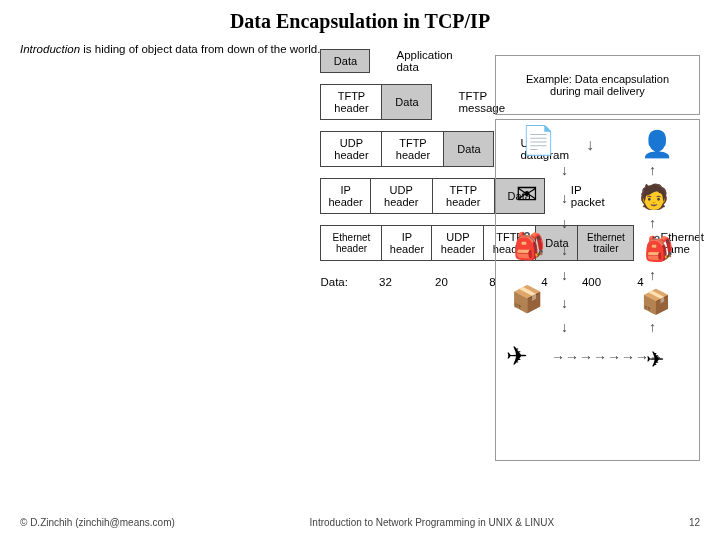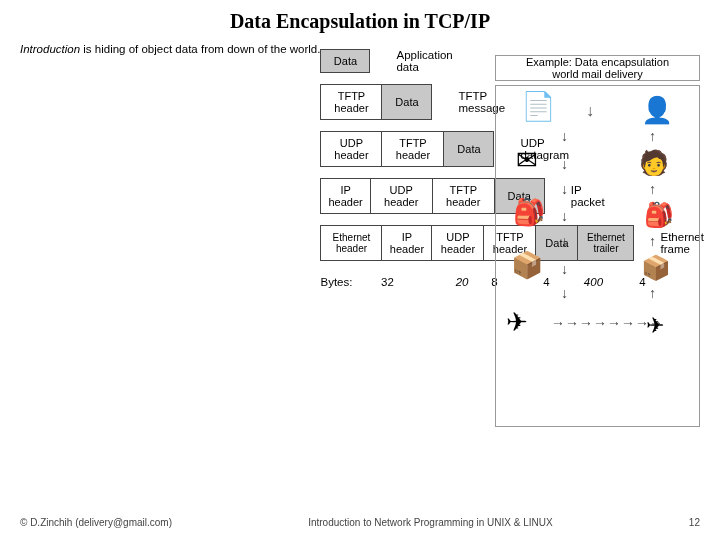--- a/index.html
+++ b/index.html
@@ -38,21 +38,21 @@
 
     .right-panel {
       position: absolute;
       right: 20px;
       top: 55px;
       width: 205px;
     }
     .right-panel-title {
       border: 1px solid #999;
       text-align: center;
-      padding: 0;
+      padding: 17px;
       font-size: 11px;
       margin-bottom: 4px;
     }
     .mail-diagram {
       border: 1px solid #999;
       padding: 5px;
       display: flex;
       flex-direction: column;
       gap: 3px;
     }
@@ -181,36 +181,36 @@
             <div class="c c-header" style="min-width:50px;">IP<br>header</div>
             <div class="c c-header" style="min-width:52px;">UDP<br>header</div>
             <div class="c c-header" style="min-width:52px;">TFTP<br>header</div>
             <div class="c c-data" style="min-width:42px;">Data</div>
             <div class="c c-trailer" style="min-width:56px;font-size:10px;">Ethernet<br>trailer</div>
           </div>
           <div class="row-label">Ethernet<br>frame</div>
         </div>
 
         <div class="bytes-label-row">
-          <span style="min-width:30px;margin-right:4px;">Bytes:</span>
+          <span style="min-width:30px;margin-right:4px;">Data:</span>
           <span class="bw" style="min-width:62px;text-align:center;">32</span>
-          <span class="bw" style="min-width:50px;text-align:right;font-style:italic;">20</span>
+          <span class="bw" style="min-width:50px;text-align:center;">20</span>
           <span class="bw" style="min-width:52px;text-align:center;">8</span>
           <span class="bw" style="min-width:52px;text-align:center;">4</span>
-          <span class="bw" style="min-width:42px;text-align:center;font-style:italic;">400</span>
+          <span class="bw" style="min-width:42px;text-align:center;">400</span>
           <span class="bw" style="min-width:56px;text-align:center;">4</span>
         </div>
 
       </div>
     </div>
 
     <div class="right-panel">
       <div class="right-panel-title">
         <span>Example: Data encapsulation</span><br>
-        <span>world mail delivery</span>
+        <span>during mail delivery</span>
       </div>
 
       <div class="mail-diagram">
         <svg width="190" height="330">
 
           <text x="20" y="25" font-size="28">📄</text>
           <text x="85" y="25" font-size="16" fill="#555">↓</text>
           <text x="85" y="15" font-size="8" fill="#333"> </text>
           <text x="140" y="28" font-size="26">👤</text>
 
@@ -243,17 +243,17 @@
 
           <text x="5" y="240" font-size="26">✈</text>
           <text x="50" y="235" font-size="14" fill="#444">→→→→→→→→</text>
           <text x="145" y="242" font-size="22">✈</text>
         </svg>
       </div>
     </div>
   </div>
 
   <div class="footer-area">
-    <span>© D.Zinchih (delivery@gmail.com)</span>
+    <span>© D.Zinchih (zinchih@means.com)</span>
     <span>Introduction to Network Programming in UNIX &amp; LINUX</span>
     <span>12</span>
   </div>
 </div>
 
 </body></html>

